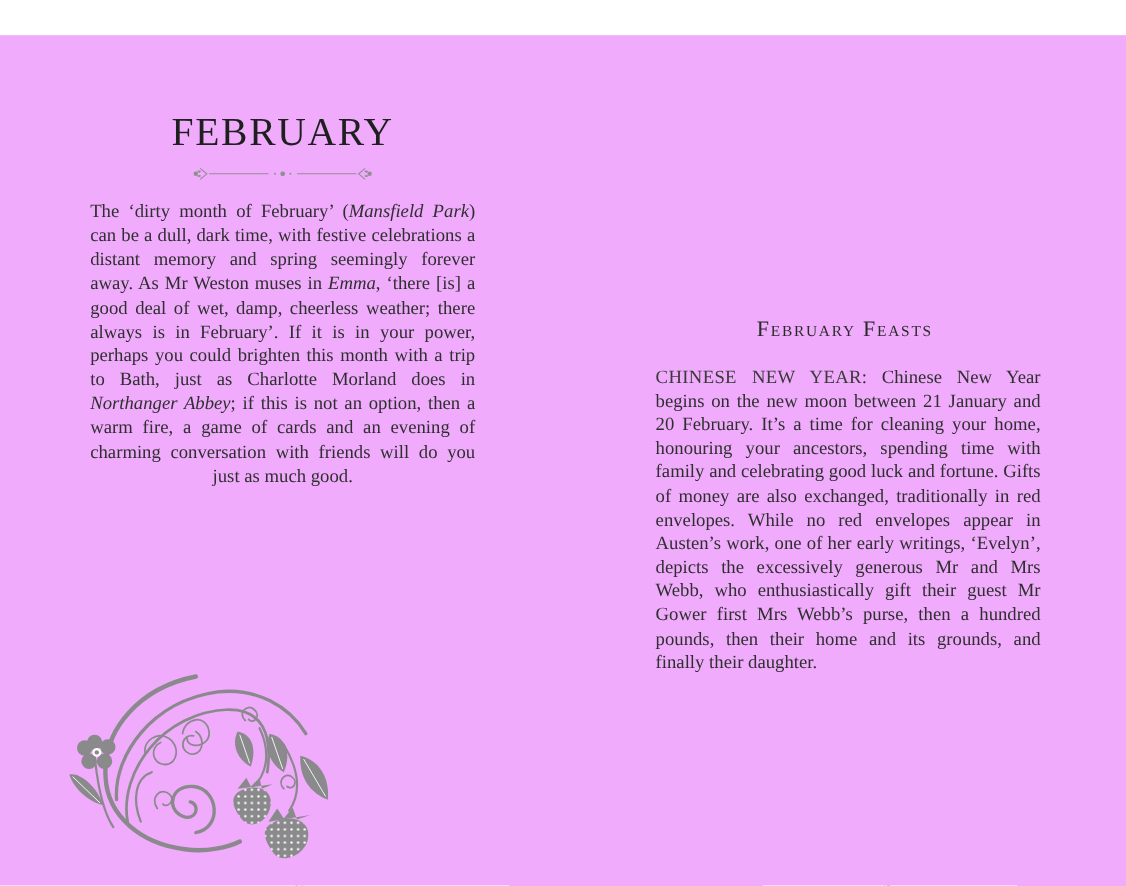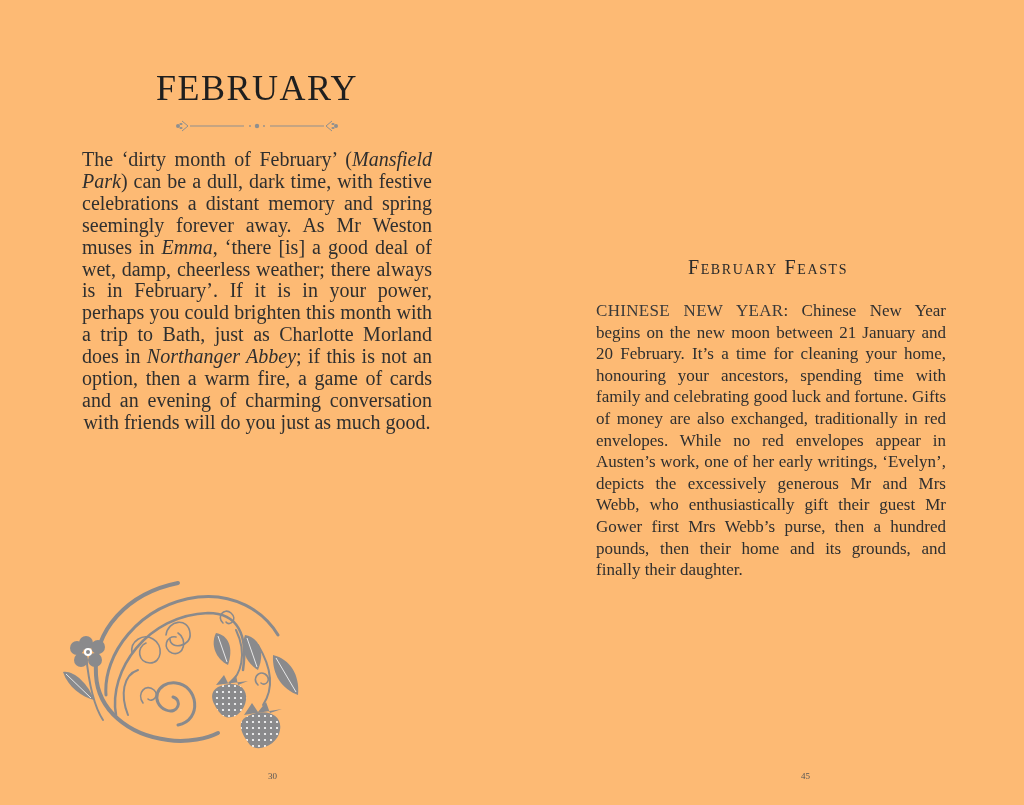--- a/index.html
+++ b/index.html
@@ -11,21 +11,22 @@
     width: 1024px;
     height: 805px;
     position: relative;
     overflow: hidden;
     font-family: "Liberation Serif", "DejaVu Serif", serif;
     color: #2b2b2b;
   }
   .spread {
     position: absolute;
     inset: 0;
-    background: #fdba74;
+    background: #f0abfc;
+    margin-top: 32px;
   }
   .page {
     position: absolute;
     top: 0;
     height: 805px;
   }
   .page-left { left: 0; width: 512px; }
   .page-right { left: 512px; width: 512px; }
 
   .month-title {
@@ -46,21 +47,21 @@
     left: 172px;
     top: 118px;
     width: 170px;
     height: 16px;
   }
   .body-left {
     position: absolute;
     left: 82px;
     top: 149px;
     width: 350px;
-    font-size: 20px;
+    font-size: 17px;
     line-height: 21.9px;
     text-align: justify;
     text-align-last: center;
     margin: 0;
     color: #2f2f2f;
     hyphens: none;
   }
   .body-left em { font-style: italic; }
 
   .ornament {

